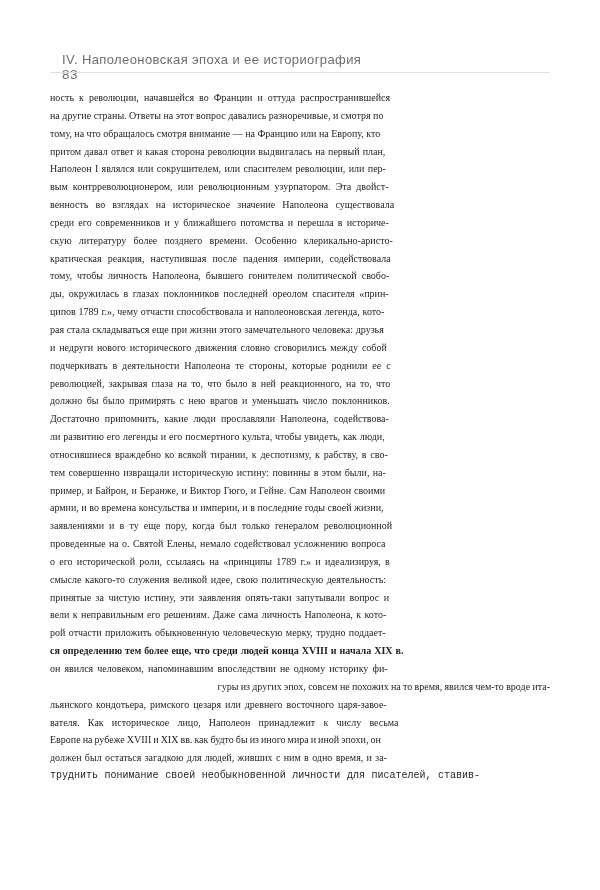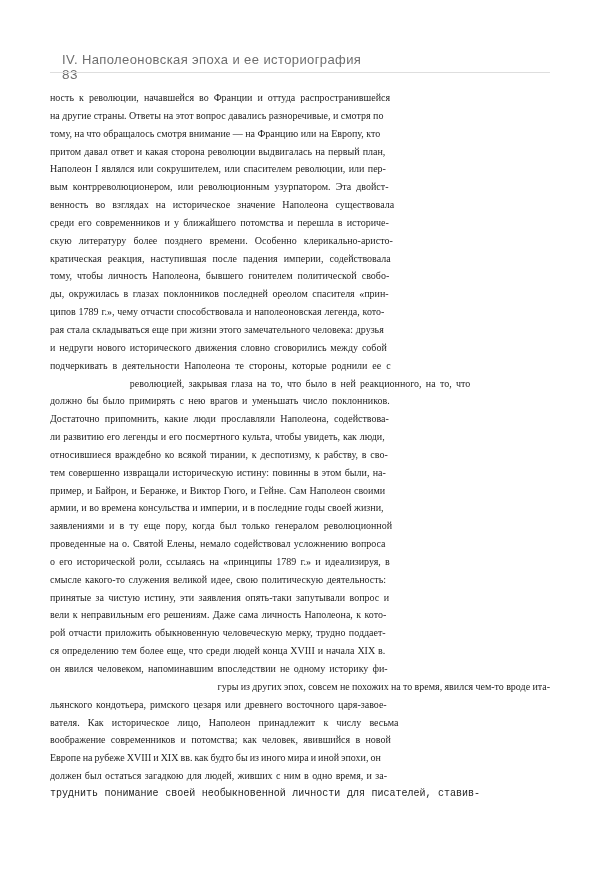--- a/index.html
+++ b/index.html
@@ -76,38 +76,37 @@
       <div class="line" style="word-spacing: 4.61161px;"><span>венность во взглядах на историческое значение Наполеона существовала</span></div>
       <div class="line" style="word-spacing: 1.66406px;"><span>среди его современников и у ближайшего потомства и перешла в историче-</span></div>
       <div class="line" style="word-spacing: 4.70052px;"><span>скую литературу более позднего времени. Особенно клерикально-аристо-</span></div>
       <div class="line" style="word-spacing: 3.64583px;"><span>кратическая реакция, наступившая после падения империи, содействовала</span></div>
       <div class="line" style="word-spacing: 2.52455px;"><span>тому, чтобы личность Наполеона, бывшего гонителем политической свобо-</span></div>
       <div class="line" style="word-spacing: 1.96484px;"><span>ды, окружилась в глазах поклонников последней ореолом спасителя «прин-</span></div>
       <div class="line" style="word-spacing: 0.331597px;"><span>ципов 1789 г.», чему отчасти способствовала и наполеоновская легенда, кото-</span></div>
       <div class="line" style="word-spacing: 0.138889px;"><span>рая стала складываться еще при жизни этого замечательного человека: друзья</span></div>
       <div class="line" style="word-spacing: 1.28516px;"><span>и недруги нового исторического движения словно сговорились между собой</span></div>
       <div class="line" style="word-spacing: 2.42188px;"><span>подчеркивать в деятельности Наполеона те стороны, которые роднили ее с</span></div>
-      <div class="line" style="word-spacing: 1.75521px; text-align: center;"><span>революцией, закрывая глаза на то, что было в ней реакционного, на то, что</span></div>
+      <div class="line" style="word-spacing: 1.75521px;"><span>революцией, закрывая глаза на то, что было в ней реакционного, на то, что</span></div>
       <div class="line" style="word-spacing: 1.92344px;"><span>должно бы было примирять с нею врагов и уменьшать число поклонников.</span></div>
       <div class="line" style="word-spacing: 2.74219px;"><span>Достаточно припомнить, какие люди прославляли Наполеона, содействова-</span></div>
       <div class="line" style="word-spacing: 0.379261px;"><span>ли развитию его легенды и его посмертного культа, чтобы увидеть, как люди,</span></div>
       <div class="line" style="word-spacing: 1.325px;"><span>относившиеся враждебно ко всякой тирании, к деспотизму, к рабству, в сво-</span></div>
       <div class="line" style="word-spacing: 0.840278px;"><span>тем совершенно извращали историческую истину: повинны в этом были, на-</span></div>
       <div class="line" style="word-spacing: 0.450521px;"><span>пример, и Байрон, и Беранже, и Виктор Гюго, и Гейне. Сам Наполеон своими</span></div>
       <div class="line" style="word-spacing: 0.046875px;"><span>армии, и во времена консульства и империи, и в последние годы своей жизни,</span></div>
       <div class="line" style="word-spacing: 2.6125px;"><span>заявлениями и в ту еще пору, когда был только генералом революционной</span></div>
       <div class="line" style="word-spacing: 0.806641px;"><span>проведенные на о. Святой Елены, немало содействовал усложнению вопроса</span></div>
       <div class="line" style="word-spacing: 1.76136px;"><span>о его исторической роли, ссылаясь на «принципы 1789 г.» и идеализируя, в</span></div>
       <div class="line" style="word-spacing: 1.14955px;"><span>смысле какого-то служения великой идее, свою политическую деятельность:</span></div>
       <div class="line" style="word-spacing: 1.91493px;"><span>принятые за чистую истину, эти заявления опять-таки запутывали вопрос и</span></div>
       <div class="line" style="word-spacing: 0.870313px;"><span>вели к неправильным его решениям. Даже сама личность Наполеона, к кото-</span></div>
       <div class="line" style="word-spacing: 0.912946px;"><span>рой отчасти приложить обыкновенную человеческую мерку, трудно поддает-</span></div>
-      <div class="line" style="word-spacing: 0.465144px;"><span>ся определению тем более еще, что среди людей конца XVIII и начала XIX в.</span></div>
+      <div class="line" style="word-spacing: 0.465144px; font-weight: bold;"><span>ся определению тем более еще, что среди людей конца XVIII и начала XIX в.</span></div>
       <div class="line" style="word-spacing: 1.61719px;"><span>он явился человеком, напоминавшим впоследствии не одному историку фи-</span></div>
       <div class="line" style="word-spacing: -0.207933px; text-align: right;"><span>гуры из других эпох, совсем не похожих на то время, явился чем-то вроде ита-</span></div>
       <div class="line" style="word-spacing: 1.4375px;"><span>льянского кондотьера, римского цезаря или древнего восточного царя-завое-</span></div>
       <div class="line" style="word-spacing: 5.68164px;"><span>вателя. Как историческое лицо, Наполеон принадлежит к числу весьма</span></div>
-      <div class="line" style="word-spacing: 2.79297px;"><span>воображение современников и потомства; как человек, явившийся в новой</span></div>
       <div class="line" style="word-spacing: -0.480469px;"><span>Европе на рубеже XVIII и XIX вв. как будто бы из иного мира и иной эпохи, он</span></div>
       <div class="line" style="word-spacing: 0.84375px;"><span>должен был остаться загадкою для людей, живших с ним в одно время, и за-</span></div>
       <div class="line" style="word-spacing: 0.573661px; font-family: Liberation Mono, monospace;"><span>труднить понимание своей необыкновенной личности для писателей, ставив-</span></div>
     </div>
 </div>
 
 </body></html>

